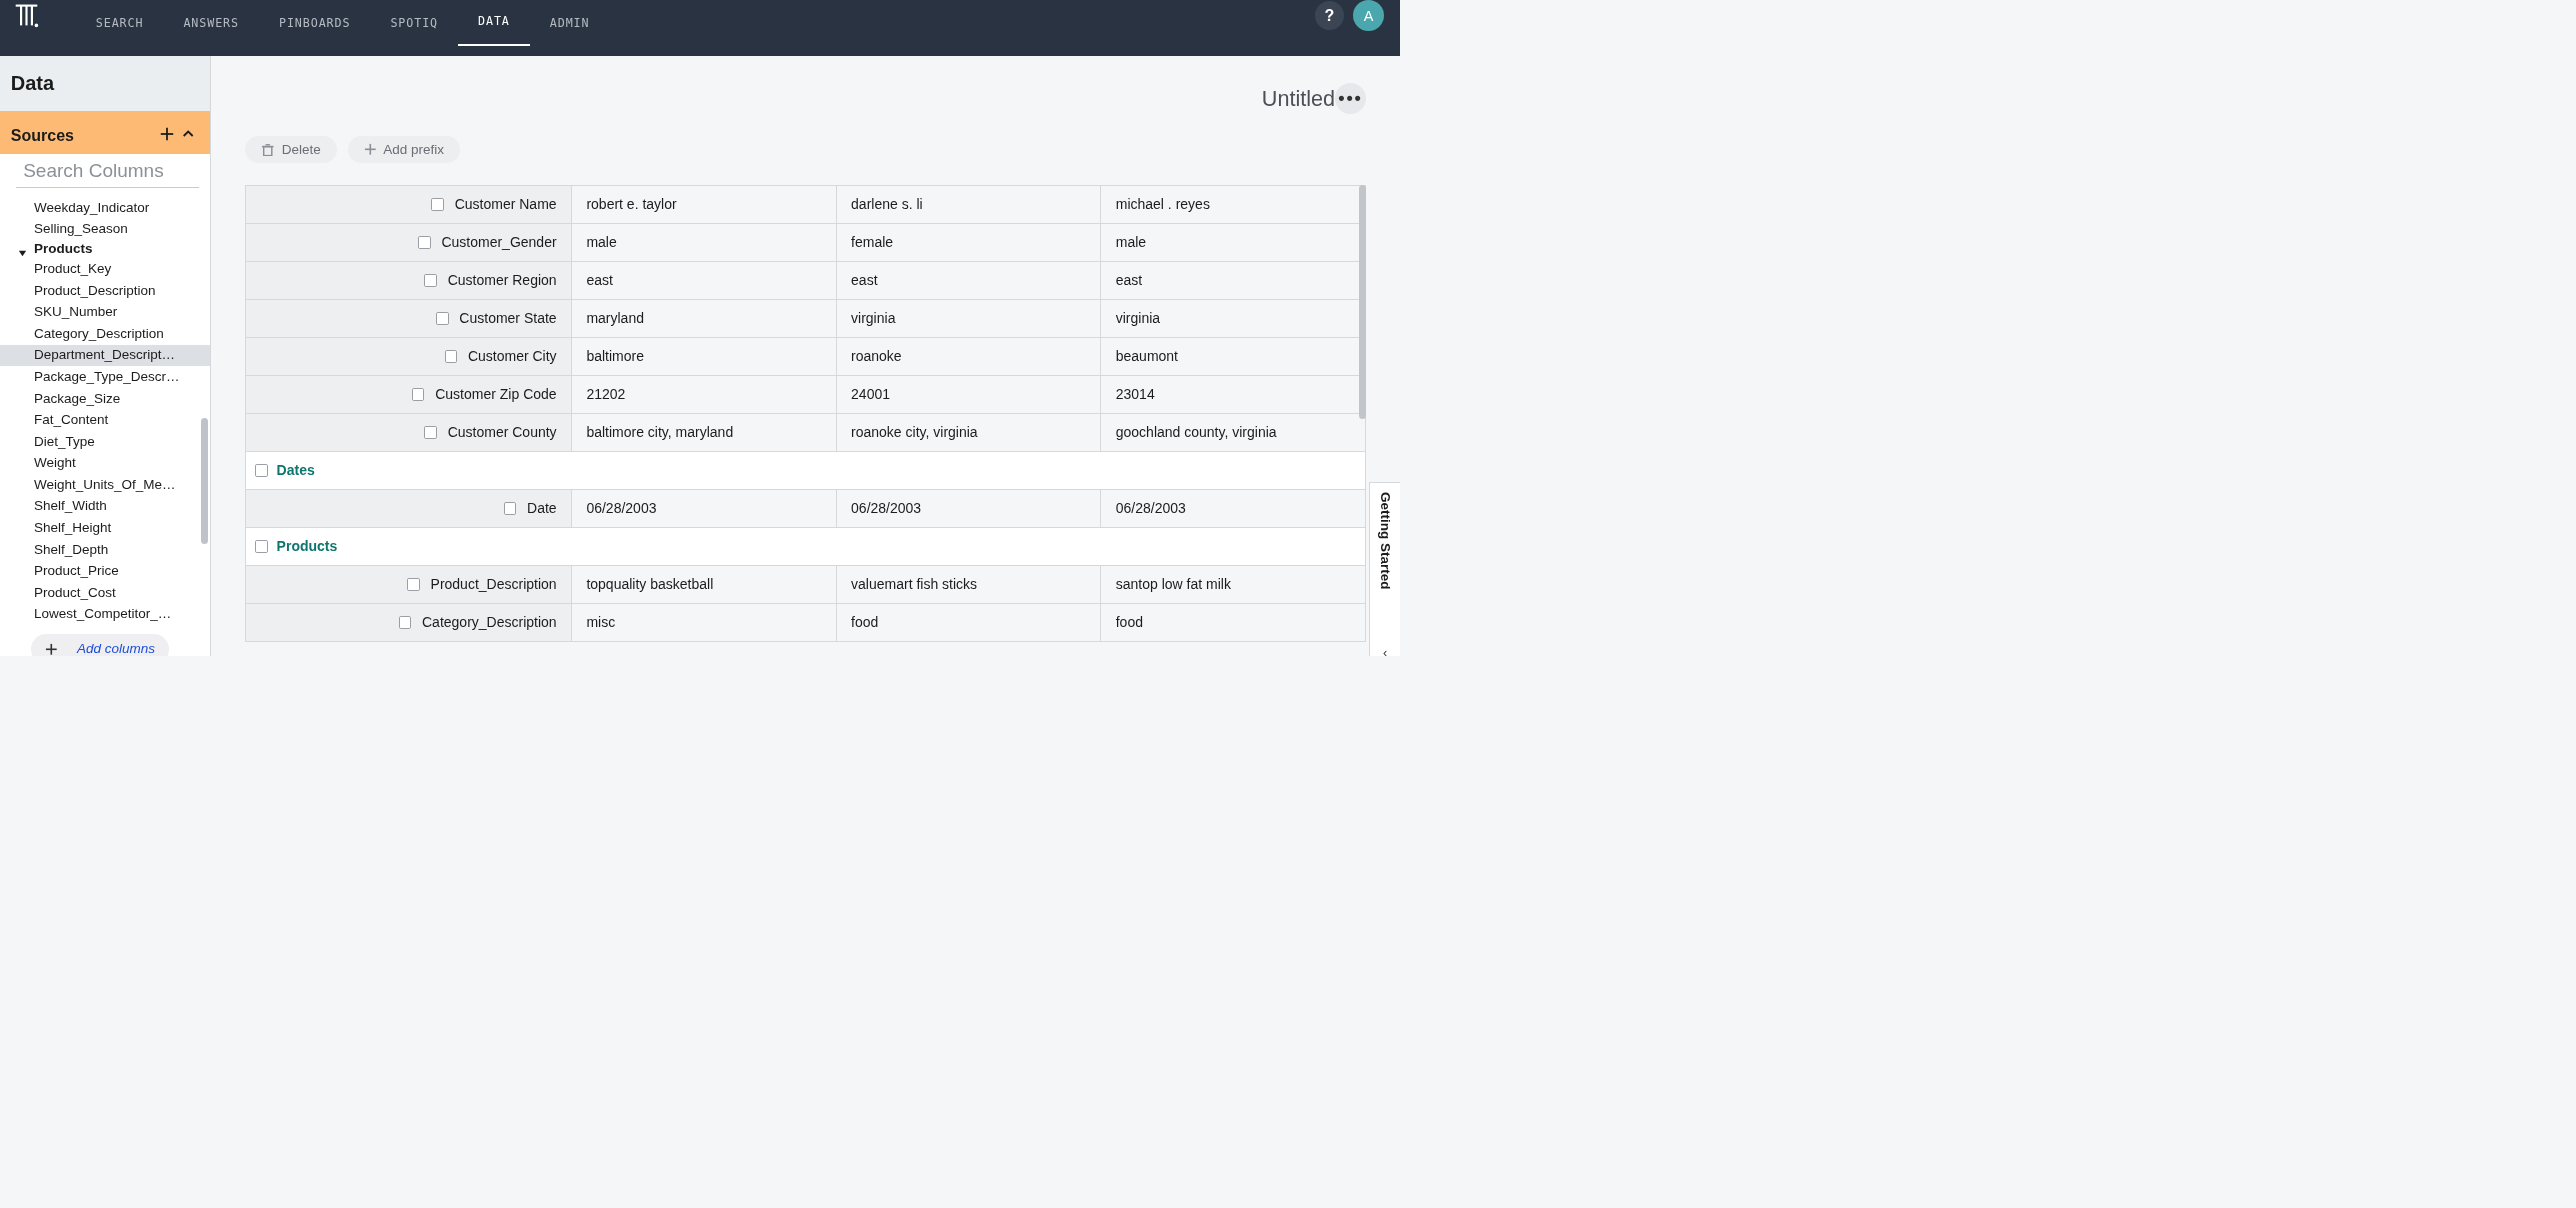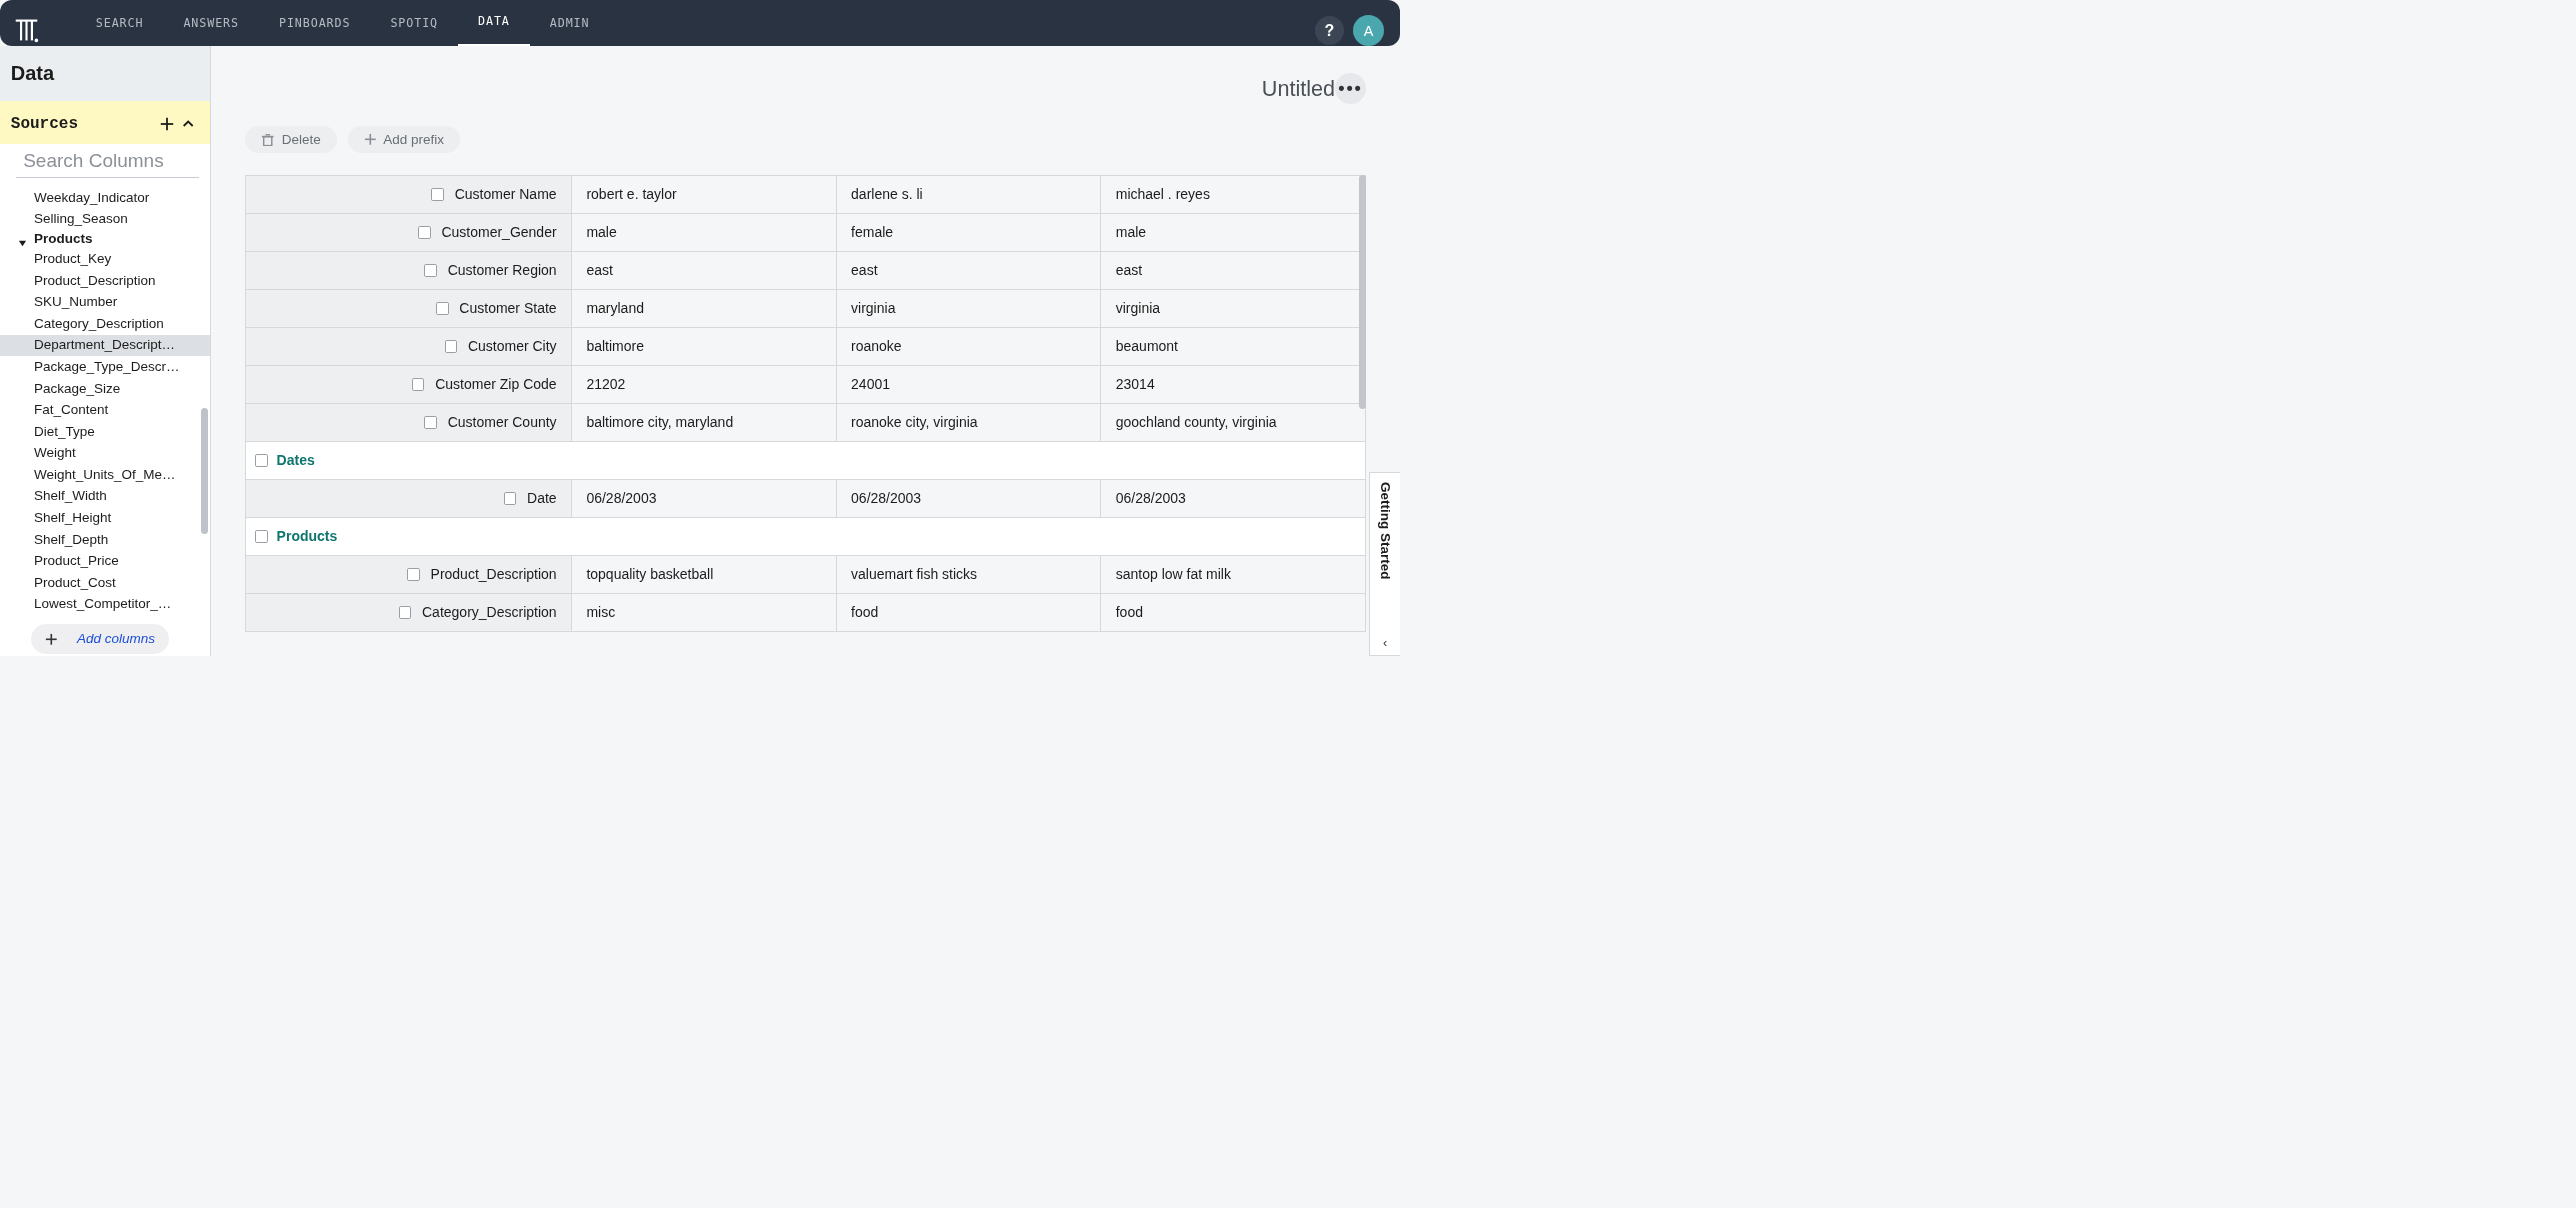--- a/index.html
+++ b/index.html
@@ -7,28 +7,27 @@
     font-family: sans-serif;
     background: #f5f6f7;
     width: 1400px;
     height: 656px;
     overflow: hidden;
     position: relative;
   }
 
   
   .topnav {
-    height: 46px;
+    height: 56px;
     background: #2a3341;
     display: flex;
-    align-items: flex-end;
+    align-items: flex-start;
     padding: 0 16px 0 10.8px;
     color: #c8ccd2;
     position: relative;
-    border-radius: 12px;
   }
   .logo {
     width: 31px;
     height: 31px;
     margin-right: 34px;
     display: flex;
     align-items: center;
     justify-content: center;
   }
   .nav-items { display: flex; gap: 0; }
@@ -93,24 +92,23 @@
     background: #ebeef0;
     padding: 16px 10.8px 16px 10.8px;
   }
   .sidebar-header-title {
     font-size: 20px;
     font-weight: 700;
     color: #1c1c1c;
   }
   .sources-row {
     display: flex;
-    align-items: center;
+    align-items: flex-end;
     padding: 12.6px 10.8px 9px 10.8px;
-    background: #fef9c3;
-    font-family: Liberation Mono, monospace;
+    background: #fdba74;
   }
   .sources-label {
     font-size: 16px;
     font-weight: 600;
     color: #1c1c1c;
     flex: 1;
   }
   .sources-add, .sources-collapse {
     width: 21.6px; height: 21.6px;
     cursor: pointer;

